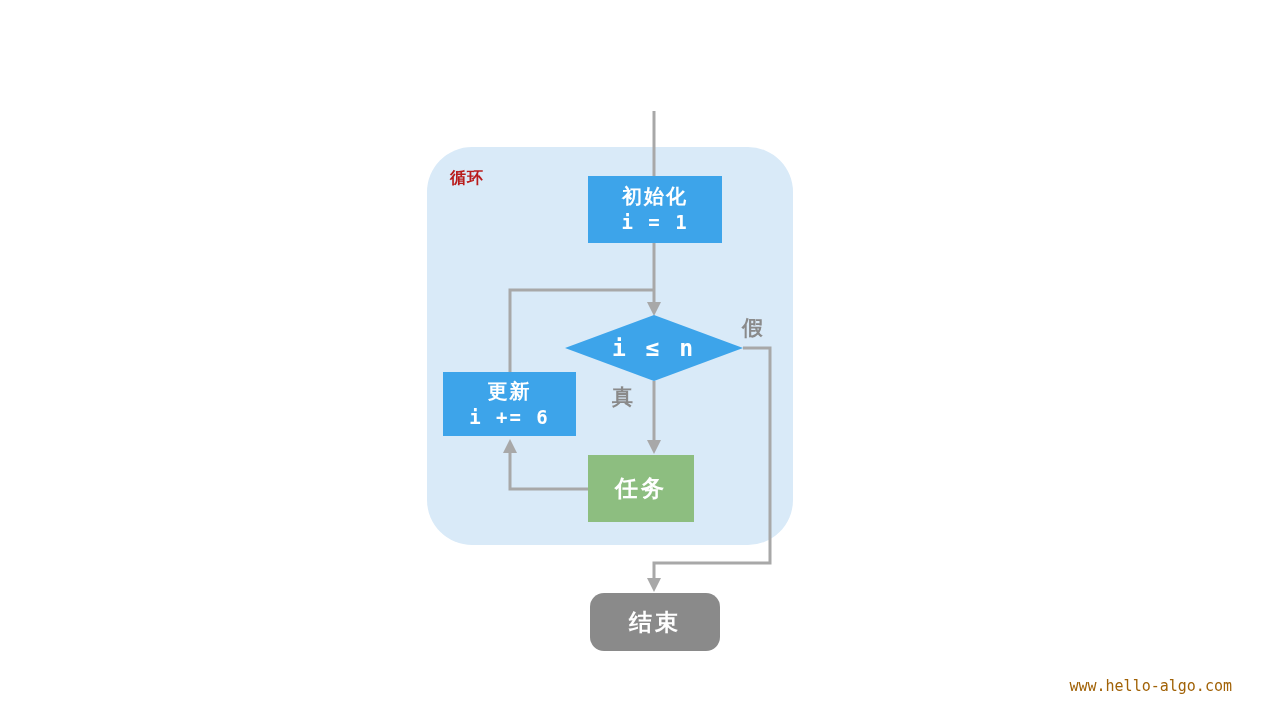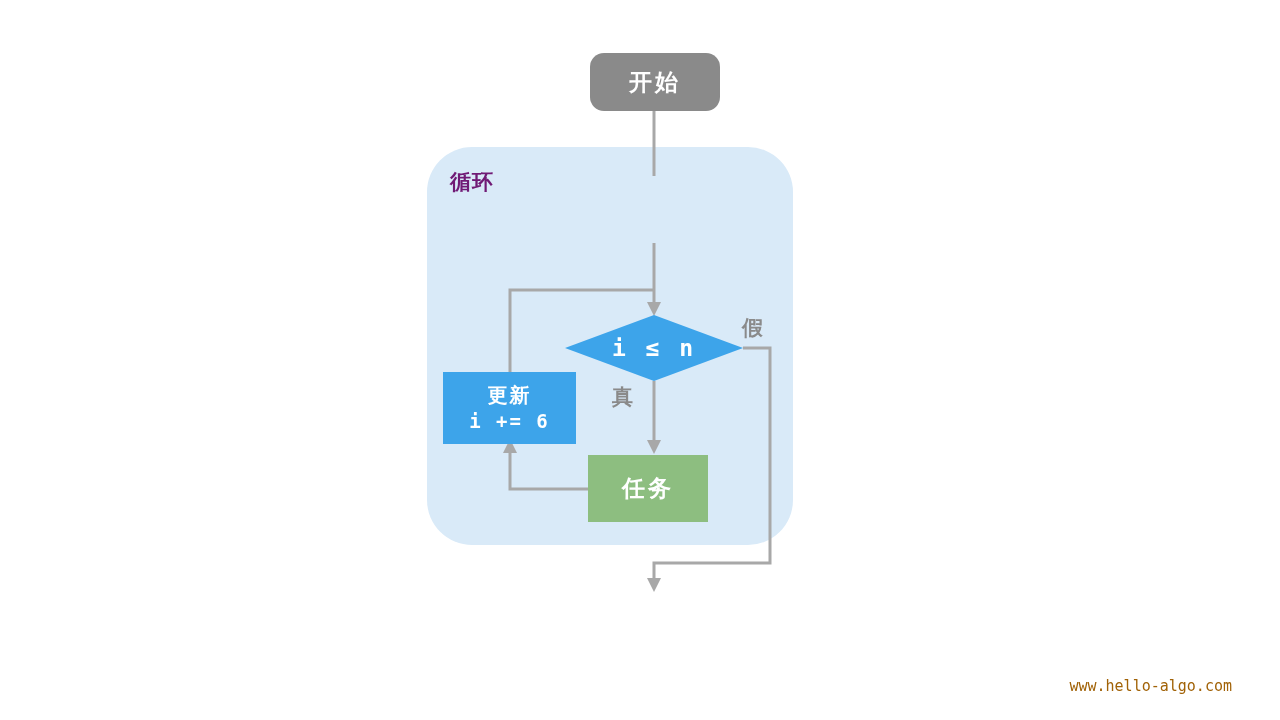--- a/index.html
+++ b/index.html
@@ -23,23 +23,23 @@
     width: 366px;
     height: 398px;
     background: #d9eaf8;
     border-radius: 45px;
     z-index: 0;
   }
   .loop-label {
     position: absolute;
     left: 450px;
     top: 168px;
-    font-size: 21px;
+    font-size: 16px;
     font-weight: 700;
-    color: #701a75;
+    color: #b91c1c;
     letter-spacing: 1px;
     z-index: 3;
   }
   
   .connectors {
     position: absolute;
     left: 0;
     top: 0;
     z-index: 1;
   }
@@ -61,34 +61,34 @@
     font-weight: 600;
     letter-spacing: 3px;
   }
   .node-start { left: 590px; top: 53px;  width: 130px; height: 58px; }
   .node-end   { left: 590px; top: 593px; width: 130px; height: 58px; }
   .node-process {
     background: #3da4ea;
     line-height: 1.35;
   }
   .node-init   { left: 588px; top: 176px; width: 134px; height: 67px; }
-  .node-update { left: 443px; top: 372px; width: 133px; height: 72px; }
+  .node-update { left: 443px; top: 372px; width: 133px; height: 64px; }
   .node-title {
     font-size: 20px;
     font-weight: 600;
     letter-spacing: 2px;
   }
   .node-code {
     font-family: "DejaVu Sans Mono", monospace;
     font-size: 19px;
     font-weight: 700;
     letter-spacing: 2px;
   }
   .node-task {
-    left: 588px; top: 455px; width: 120px; height: 67px;
+    left: 588px; top: 455px; width: 106px; height: 67px;
     background: #8dbe80;
     font-size: 23px;
     font-weight: 600;
     letter-spacing: 3px;
   }
   .node-diamond {
     left: 565px; top: 315px; width: 178px; height: 66px;
     background: #3da4ea;
     clip-path: polygon(50% 0, 100% 50%, 50% 100%, 0 50%);
     font-family: "DejaVu Sans Mono", monospace;
@@ -141,38 +141,42 @@
       <path d="M743 348 H770 V563 H654 V579"></path>
     </g>
     <g fill="#a8a8a8" stroke="none">
       <polygon points="654,316 647,302 661,302"></polygon>
       <polygon points="654,454 647,440 661,440"></polygon>
       <polygon points="510,439 503,453 517,453"></polygon>
       <polygon points="654,592 647,578 661,578"></polygon>
     </g>
   </svg>
 
-  <div class="node node-terminal node-start">
-    <span>开始</span>
+
+  <div class="node node-process node-init">
+    <span class="node-title">初始化</span>
+    <span class="node-code">i = 1</span>
   </div>
-
 
   <div class="node node-diamond">
     <span>i ≤ n</span>
   </div>
 
   <div class="branch-label label-true">真</div>
 
   <div class="branch-label label-false">假</div>
 
   <div class="node node-process node-update">
     <span class="node-title">更新</span>
     <span class="node-code">i += 6</span>
   </div>
 
   <div class="node node-task">
     <span>任务</span>
   </div>
 
+  <div class="node node-terminal node-end">
+    <span>结束</span>
+  </div>
 
   <div class="watermark">www.hello-algo.com</div>
 
 </div>
 
 </body></html>

